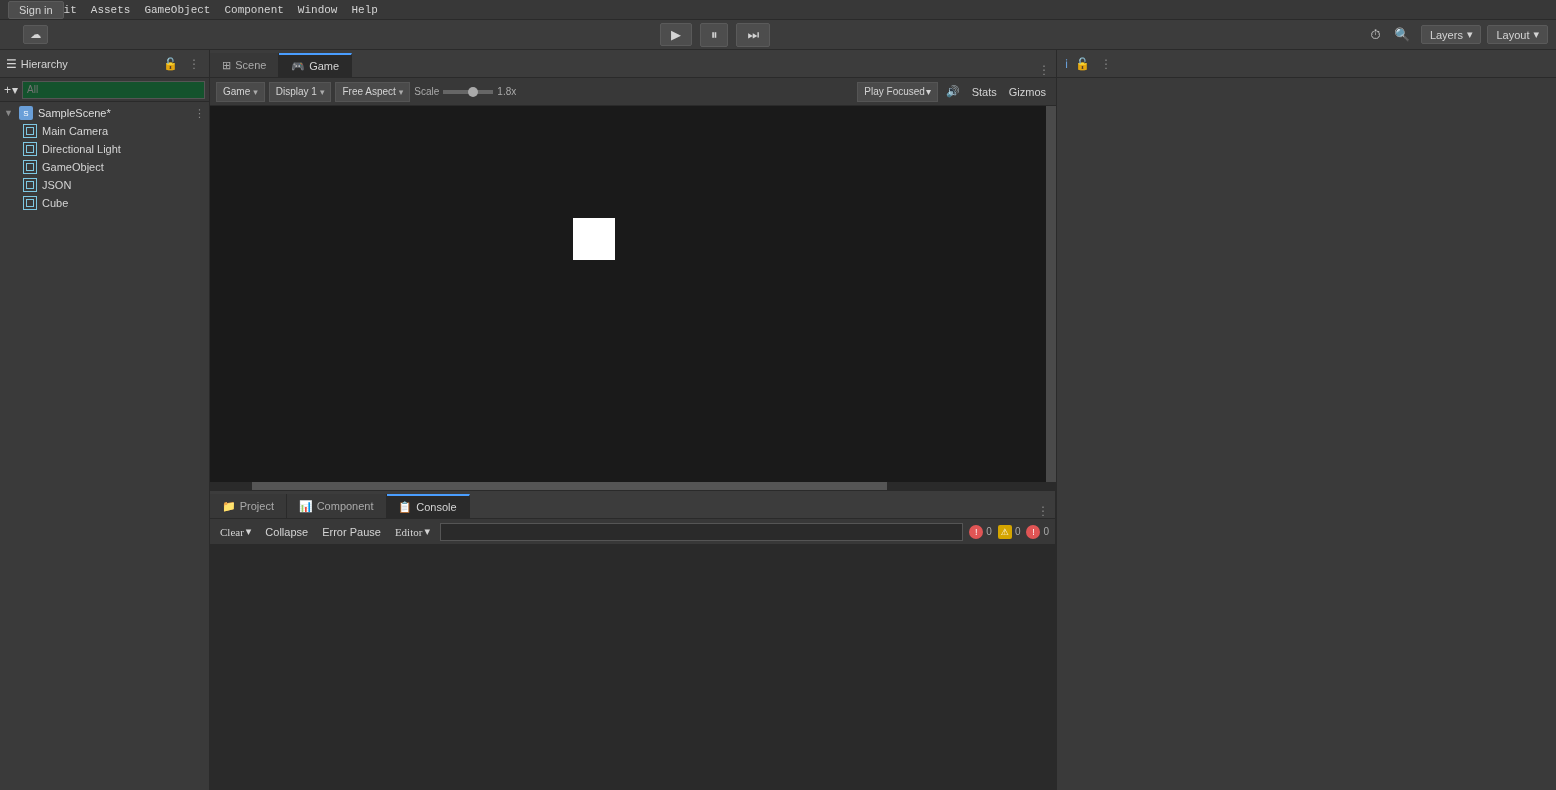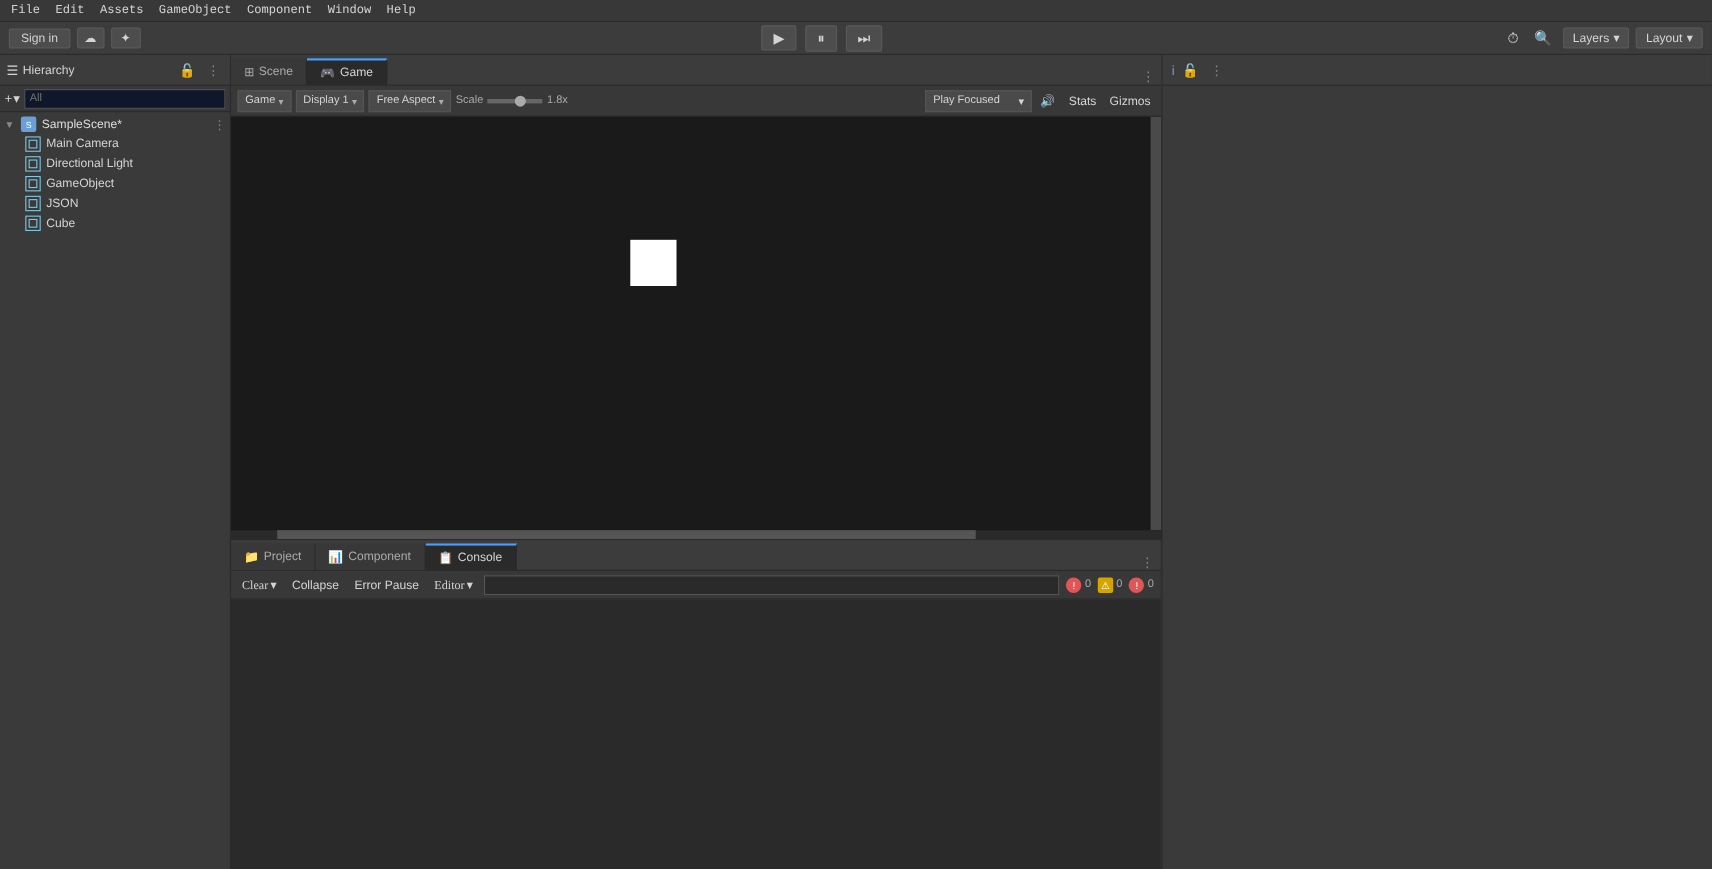--- a/index.html
+++ b/index.html
@@ -22,20 +22,21 @@
       display: flex;
       align-items: center;
       padding: 0 8px;
       border-bottom: 1px solid #2a2a2a;
       flex-shrink: 0;
     }
     .top-bar-left {
       display: flex;
       align-items: center;
       gap: 6px;
+      flex-direction: column;
     }
     .sign-in-btn {
       background: #4d4d4d;
       border: 1px solid #5a5a5a;
       color: #d4d4d4;
       padding: 2px 10px;
       font-size: 11px;
       cursor: pointer;
       border-radius: 2px;
     }
@@ -163,21 +164,21 @@
       background: transparent;
       border: none;
       color: #d4d4d4;
       cursor: pointer;
       font-size: 12px;
       display: flex;
       align-items: center;
       gap: 1px;
     }
     .hier-search {
-      background: #0f172a;
+      background: #14532d;
       border: 1px solid #555;
       color: #d4d4d4;
       padding: 1px 4px;
       font-size: 10px;
       flex: 1;
       height: 18px;
     }
     .hierarchy-content {
       flex: 1;
       overflow-y: auto;
@@ -331,21 +332,21 @@
     }
     .play-focused-dropdown {
       background: #4a4a4a;
       border: 1px solid #555;
       color: #d4d4d4;
       padding: 1px 6px;
       font-size: 10px;
       cursor: pointer;
       display: flex;
       align-items: center;
-      gap: 17px;
+      gap: 1px;
       height: 20px;
     }
 
     
     .game-view {
       flex: 1;
       background: #1a1a1a;
       position: relative;
       overflow: hidden;
     }

